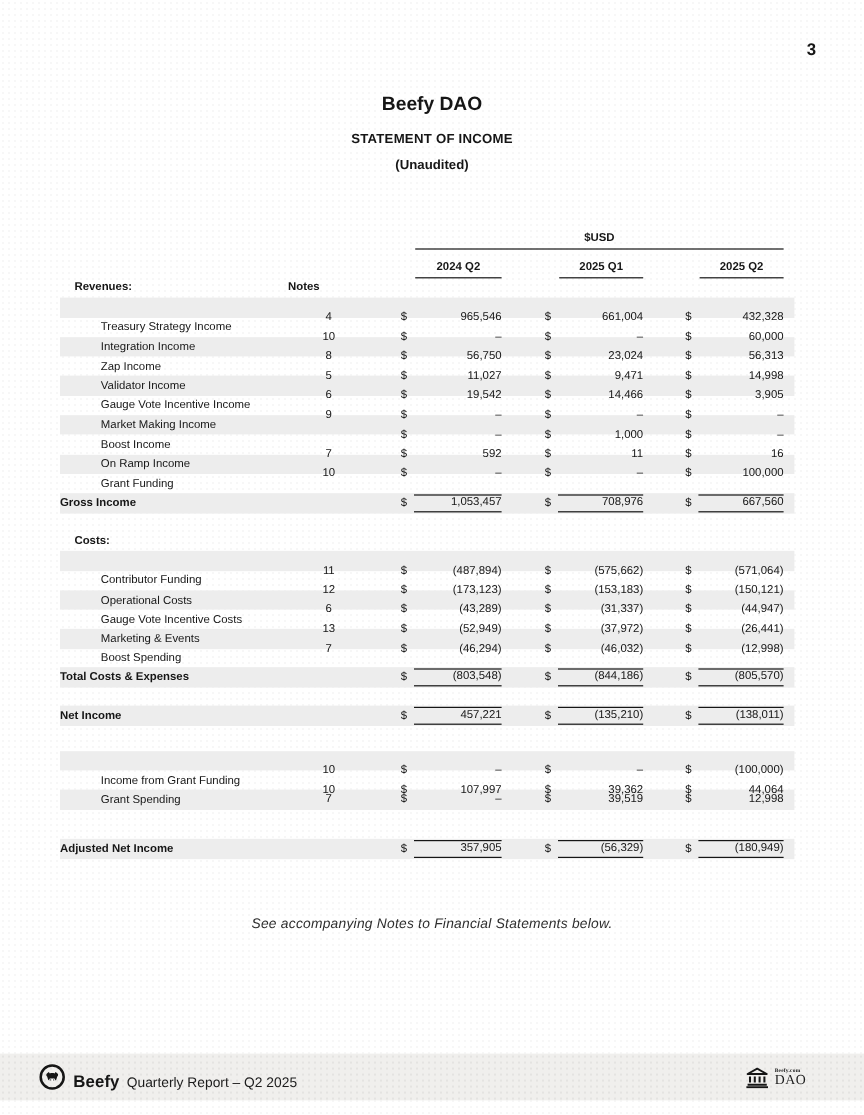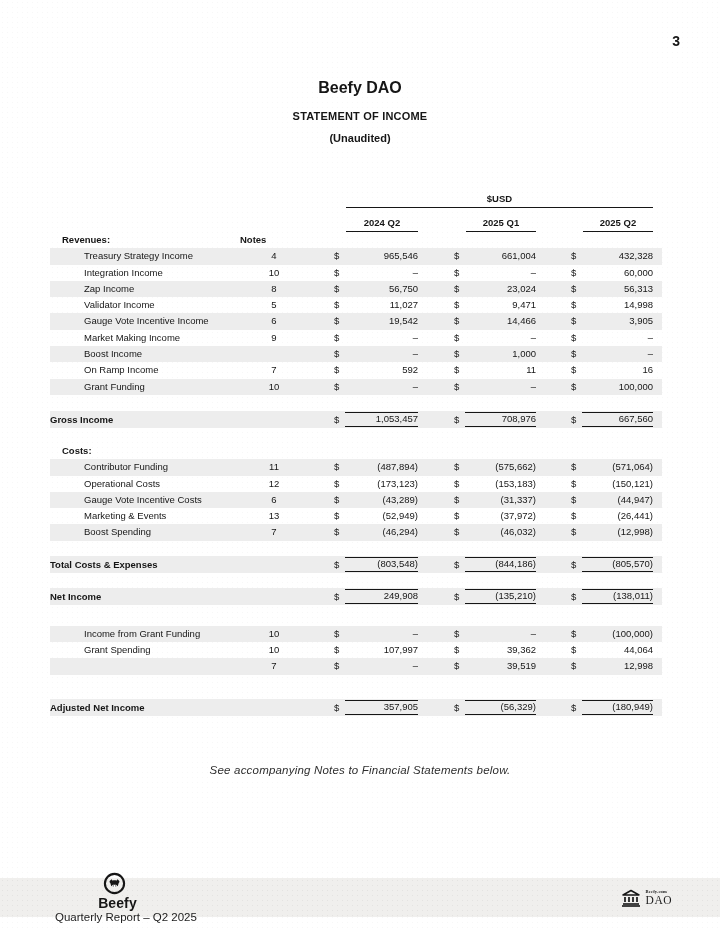--- a/index.html
+++ b/index.html
@@ -20,21 +20,21 @@
   .table-wrap{position:absolute;left:50px;top:192px;width:612px;}
   .row{
     display:grid;
     grid-template-columns:190px 68px 26px 84px 36px 82px 35px 82px 9px;
     height:16.3px;line-height:16.3px;font-size:9.5px;align-items:center;
   }
   .row.shaded{background:#ededed;}
   .row.trow{height:17px;line-height:17px;}
   .gap{width:100%;} .g15{height:15px;} .g16{height:16px;} .g21{height:21px;} .g24{height:24.5px;}
 
-  .lbl{padding-left:34px;white-space:nowrap;grid-column:1;}
+  .lbl{padding-left:34px;white-space:nowrap;grid-column:1;margin-top:17px;}
   .slbl{padding-left:12px;font-weight:bold;white-space:nowrap;grid-column:1;}
   .tlbl{font-weight:bold;white-space:nowrap;grid-column:1;}
   .note{grid-column:2;text-align:center;}
   .notes-head{grid-column:2;font-weight:bold;}
   .money{display:flex;align-items:center;height:100%;}
   .money.c1{grid-column:4;} .money.c2{grid-column:6;} .money.c3{grid-column:8;}
   .cur{width:11px;text-align:left;}
   .val{flex:1;text-align:right;}
   .trow .val{
     border-top:1.6px solid #161616;border-bottom:1.6px solid #161616;
@@ -55,23 +55,23 @@
     font-size:11.5px;font-style:italic;color:#2e2e2e;letter-spacing:.2px;
   }
 
   .footer-band{
     position:absolute;left:0;top:878px;width:720px;height:39px;
     background-color:#f0efed;
     background-image:radial-gradient(rgba(0,0,0,0.05) 0.7px, transparent 0.8px);
     background-size:5px 5px;
     display:flex;align-items:center;
   }
-  .f-left{display:flex;align-items:center;margin-left:32px;flex-direction:column;}
+  .f-left{display:flex;align-items:flex-end;margin-left:32px;}
   .brand-name{font-size:14px;font-weight:bold;margin-left:6px;letter-spacing:.1px;}
-  .report-name{font-size:11.5px;margin-left:23px;color:#1c1c1c;}
+  .report-name{font-size:11.5px;margin-left:6px;color:#1c1c1c;}
   .f-right{display:flex;align-items:flex-end;margin-left:auto;margin-right:48px;font-family:Liberation Serif, serif;}
   .dao-txt{margin-left:5px;display:flex;flex-direction:column;line-height:1;}
   .dao-small{font-size:4.5px;font-weight:bold;letter-spacing:.2px;}
   .dao-big{font-size:11.5px;letter-spacing:.5px;margin-top:1px;color:#1c1c1c;}
   svg{display:block;}
 </style>
 </head>
 <body>
 
 <div class="sheet">
@@ -355,21 +355,21 @@
         <div class="money c3">
           <span class="cur">$</span>
           <span class="val">(805,570)</span>
         </div>
       </div>
       <div class="gap g15"></div>
       <div class="row shaded trow">
         <div class="tlbl">Net Income</div>
         <div class="money c1">
           <span class="cur">$</span>
-          <span class="val">249,908</span>
+          <span class="val">457,221</span>
         </div>
         <div class="money c2">
           <span class="cur">$</span>
           <span class="val">(135,210)</span>
         </div>
         <div class="money c3">
           <span class="cur">$</span>
           <span class="val">(138,011)</span>
         </div>
       </div>

